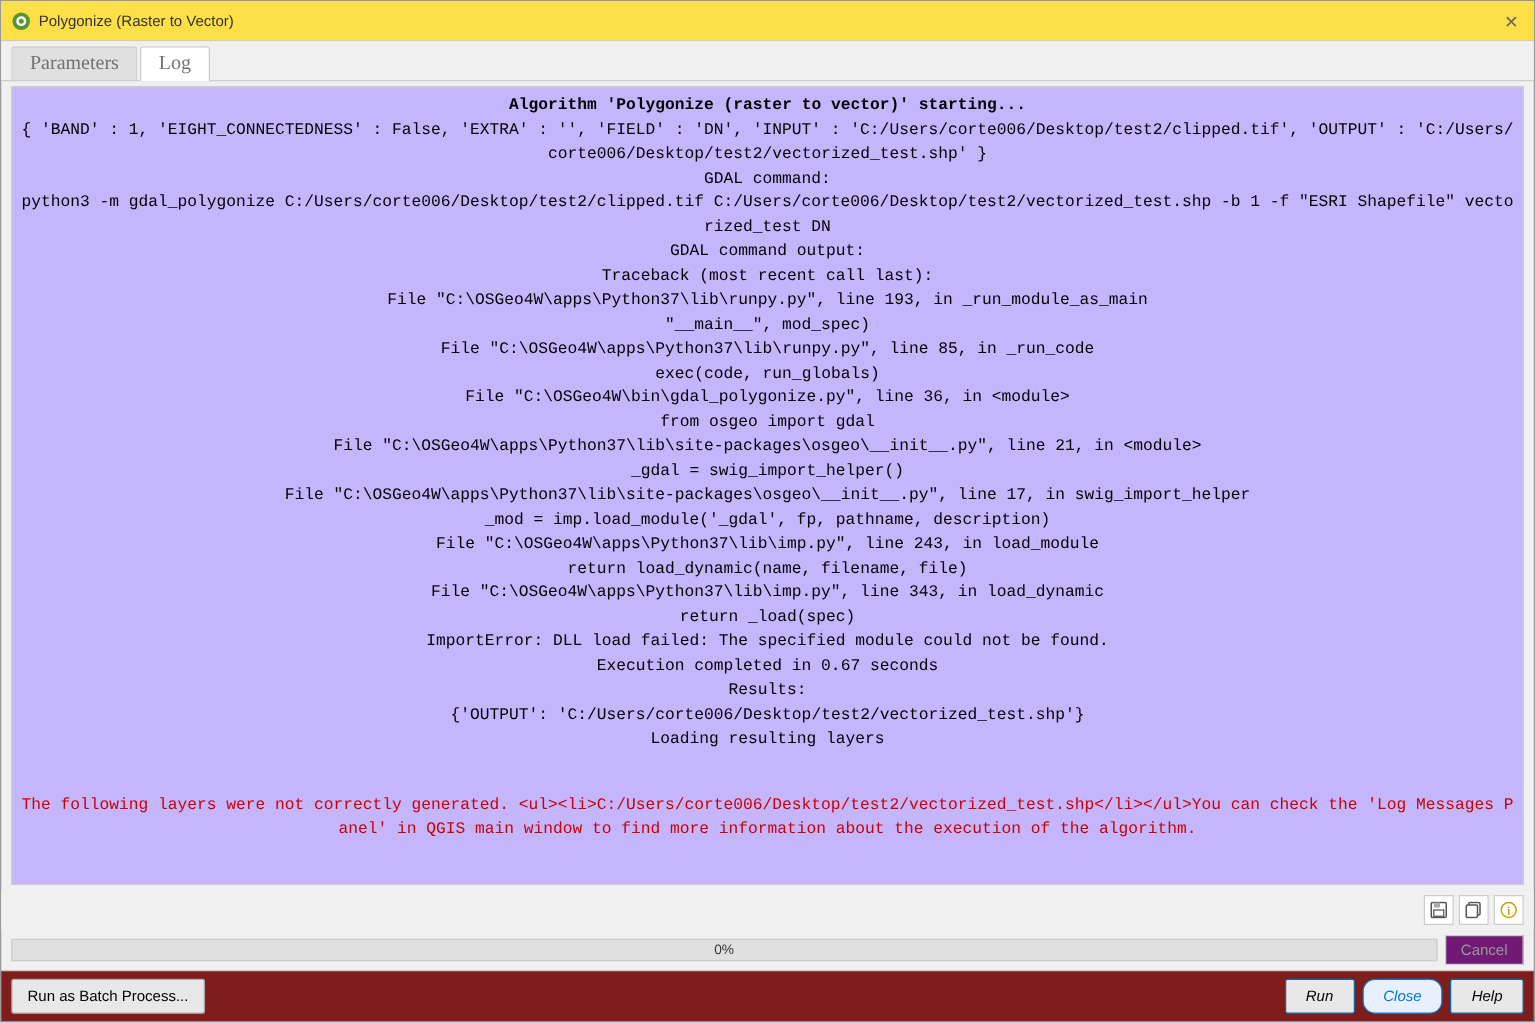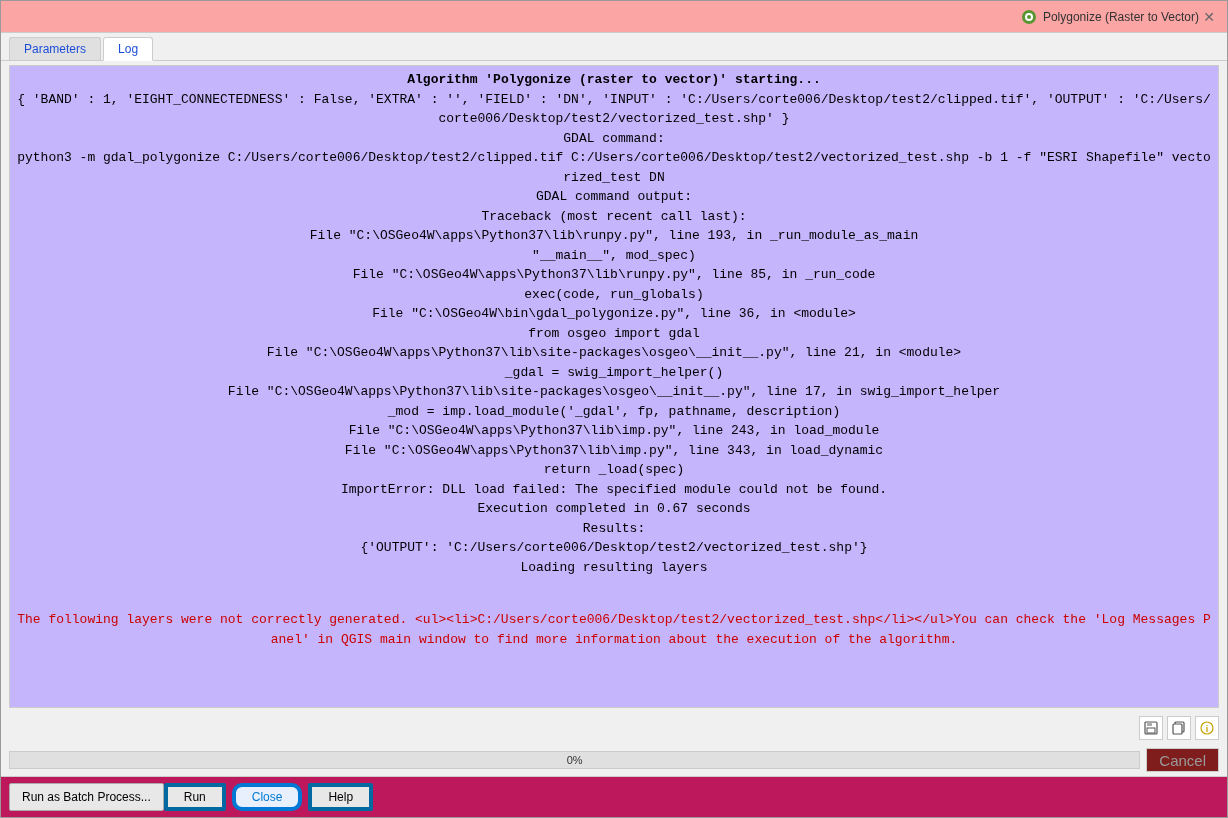--- a/index.html
+++ b/index.html
@@ -16,25 +16,25 @@
     }
     .window {
       width: 1228px;
       height: 818px;
       background: #f0f0f0;
       border: 1px solid #999;
       display: flex;
       flex-direction: column;
     }
     .title-bar {
-      background: #fca5a5;
+      background: #fde047;
       border-bottom: 1px solid #ccc;
       display: flex;
       align-items: center;
-      justify-content: flex-end;
+      justify-content: space-between;
       padding: 6px 8px;
       height: 32px;
     }
     .title-bar-left {
       display: flex;
       align-items: center;
       gap: 6px;
     }
     .title-icon {
       width: 16px;
@@ -70,23 +70,24 @@
       background: #f0f0f0;
       padding: 4px 8px 0 8px;
       gap: 2px;
     }
     .tab {
       padding: 4px 14px;
       border: 1px solid #ccc;
       border-bottom: none;
       background: #e0e0e0;
       cursor: pointer;
-      font-size: 12px;
-      color: #1d4ed8;
+      font-size: 16px;
+      color: #737373;
       border-radius: 3px 3px 0 0;
+      font-family: Liberation Serif, serif;
     }
     .tab.active {
       background: #fff;
       border-bottom: 1px solid #fff;
       margin-bottom: -1px;
       font-weight: normal;
     }
 
     .log-area {
       flex: 1;
@@ -150,55 +151,56 @@
       display: flex;
       align-items: center;
       justify-content: center;
       font-size: 11px;
       color: #333;
     }
     .cancel-btn {
       height: 24px;
       padding: 0 12px;
       border: 1px solid #ccc;
+      background: #701a75;
+      cursor: pointer;
+      font-size: 12px;
+      color: #999;
+    }
+
+    .bottom-bar {
+      display: flex;
+      align-items: center;
+      justify-content: space-between;
+      padding: 6px 8px;
       background: #7f1d1d;
-      cursor: pointer;
-      font-size: 15px;
-      color: #999;
-    }
-
-    .bottom-bar {
-      display: flex;
-      align-items: center;
-      justify-content: flex-start;
-      padding: 6px 8px;
-      background: #be185d;
       border-top: 1px solid #ccc;
     }
     .batch-btn {
       height: 28px;
       padding: 0 12px;
       border: 1px solid #aaa;
       background: #e8e8e8;
       cursor: pointer;
       font-size: 12px;
       border-radius: 2px;
     }
     .right-btns {
       display: flex;
       gap: 6px;
     }
     .action-btn {
       height: 28px;
       padding: 0 16px;
-      border: 4px solid #0369a1;
+      border: 1px solid #0369a1;
       background: #e8e8e8;
       cursor: pointer;
       font-size: 12px;
       border-radius: 2px;
+      font-style: italic;
     }
     .action-btn.primary {
       background: #e8f0fe;
       border-color: #0078d4;
       color: #0078d4;
       border-radius: 10px;
     }
     .scrollbar::-webkit-scrollbar { width: 12px; }
     .scrollbar::-webkit-scrollbar-track { background: #f0f0f0; }
     .scrollbar::-webkit-scrollbar-thumb { background: #c0c0c0; border: 1px solid #aaa; }
@@ -251,20 +253,21 @@
       <div class="log-line">File "C:\OSGeo4W\apps\Python37\lib\site-packages\osgeo\__init__.py", line 21, in &lt;module&gt;</div>
       <div class="log-line"></div>
       <div class="log-line">_gdal = swig_import_helper()</div>
       <div class="log-line"></div>
       <div class="log-line">File "C:\OSGeo4W\apps\Python37\lib\site-packages\osgeo\__init__.py", line 17, in swig_import_helper</div>
       <div class="log-line"></div>
       <div class="log-line">_mod = imp.load_module('_gdal', fp, pathname, description)</div>
       <div class="log-line"></div>
       <div class="log-line">File "C:\OSGeo4W\apps\Python37\lib\imp.py", line 243, in load_module</div>
       <div class="log-line"></div>
+      <div class="log-line">return load_dynamic(name, filename, file)</div>
       <div class="log-line"></div>
       <div class="log-line">File "C:\OSGeo4W\apps\Python37\lib\imp.py", line 343, in load_dynamic</div>
       <div class="log-line"></div>
       <div class="log-line">return _load(spec)</div>
       <div class="log-line"></div>
       <div class="log-line">ImportError: DLL load failed: The specified module could not be found.</div>
       <div class="log-line"></div>
       <div class="log-line">Execution completed in 0.67 seconds</div>
       <div class="log-line">Results:</div>
       <div class="log-line">{'OUTPUT': 'C:/Users/corte006/Desktop/test2/vectorized_test.shp'}</div>

